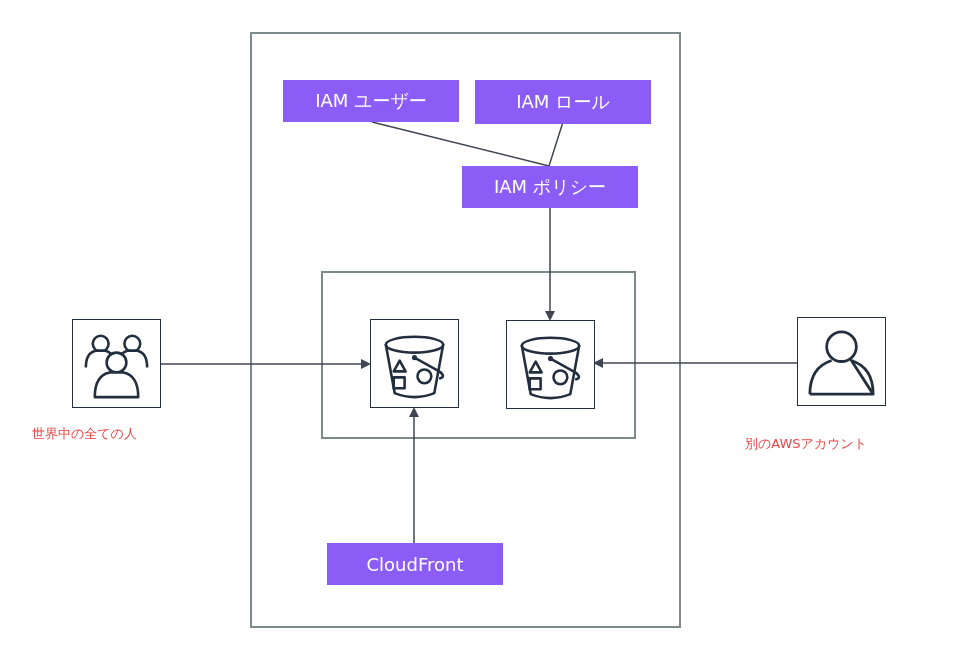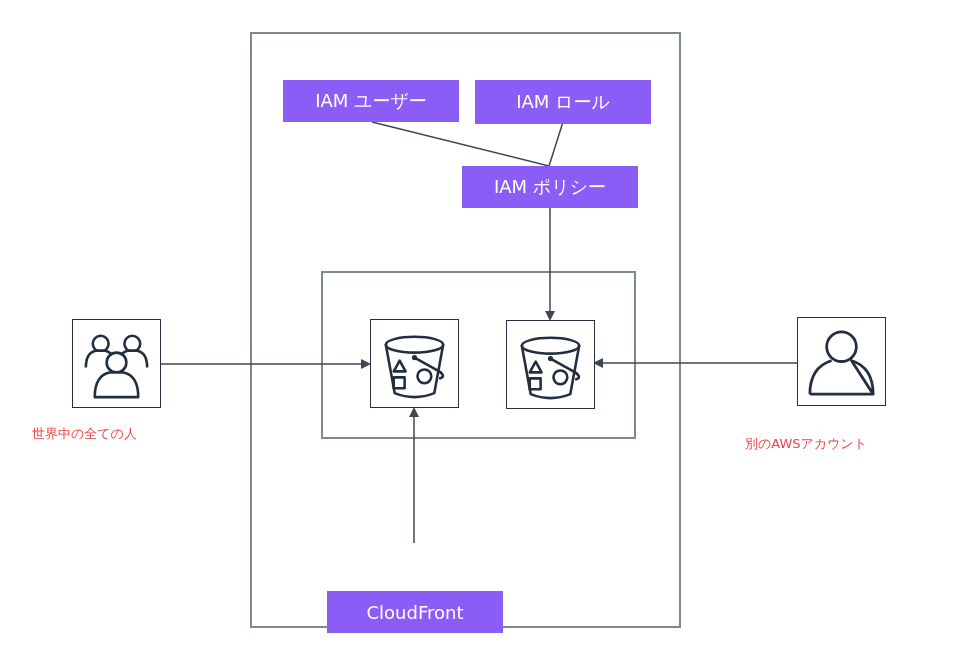--- a/index.html
+++ b/index.html
@@ -38,21 +38,21 @@
 
 <div class="label-box" style="left:283px;top:80px;width:176px;height:42px;">
   <span>IAM ユーザー</span>
 </div>
 <div class="label-box" style="left:475px;top:80px;width:176px;height:44px;">
   <span>IAM ロール</span>
 </div>
 <div class="label-box" style="left:462px;top:166px;width:176px;height:42px;">
   <span>IAM ポリシー</span>
 </div>
-<div class="label-box" style="left:327px;top:543px;width:176px;height:42px;margin-top:48px;">
+<div class="label-box" style="left:327px;top:543px;width:176px;height:42px;">
   <span>CloudFront</span>
 </div>
 
 <div class="icon-box" style="left:370px;top:319px;width:89px;height:89px;">
   <svg viewBox="0 0 88 88">
     <g fill="none" stroke="#232f3e" stroke-width="2.6" stroke-linejoin="round" stroke-linecap="round">
       <ellipse cx="44" cy="25" rx="29" ry="8"></ellipse>
       <path d="M15 25 L24 74 Q44 82 64 74 L73 25"></path>
       <path d="M29 41 L23 52 L35 52 Z"></path>
       <rect x="23" y="58" width="11" height="11"></rect>

